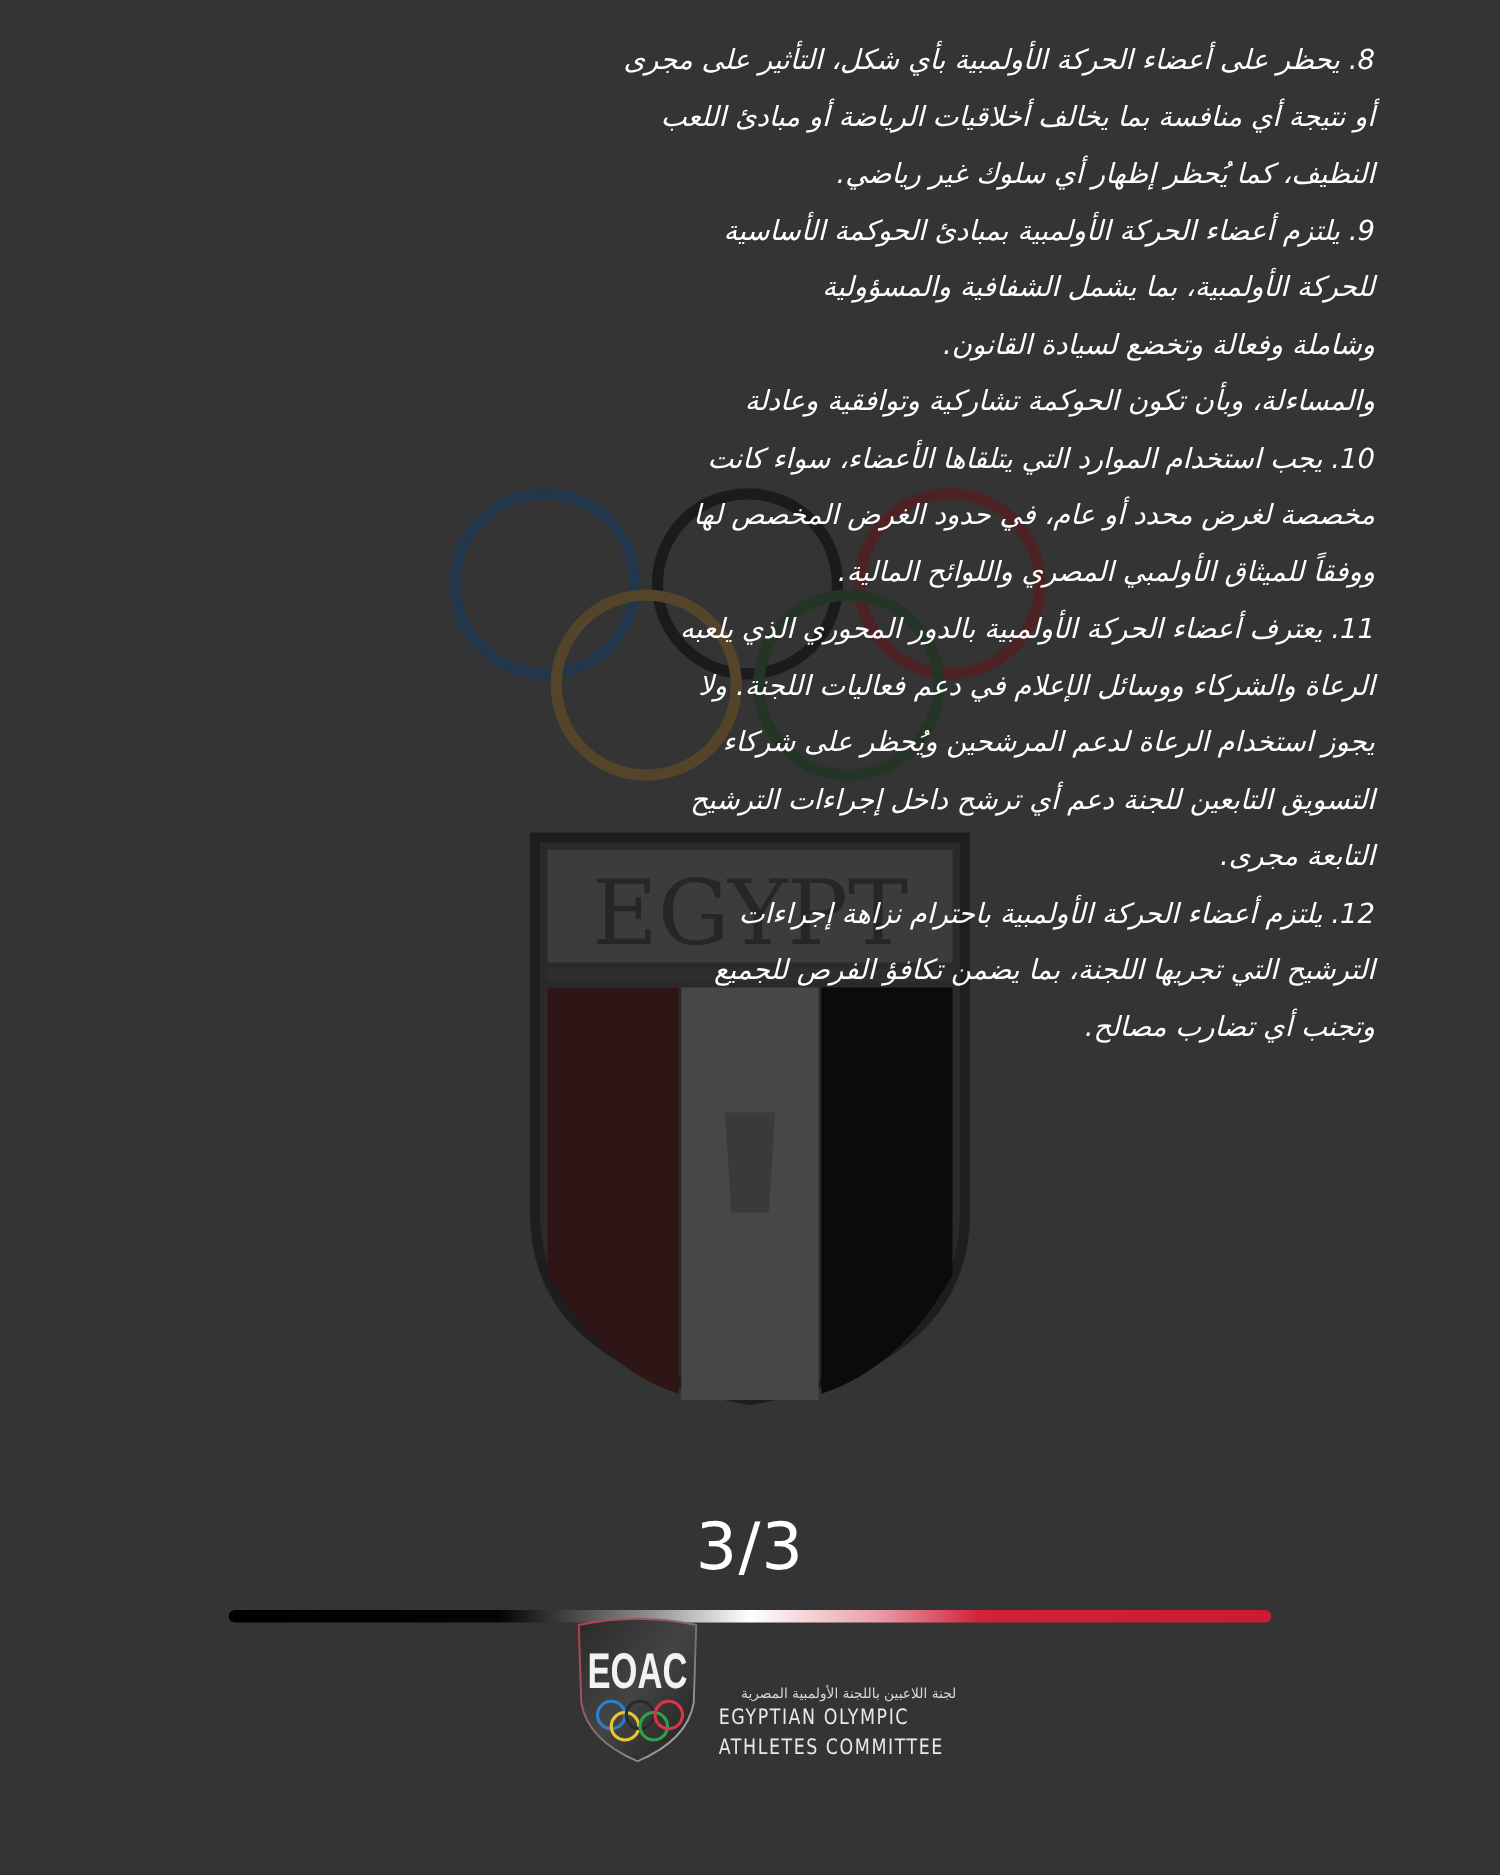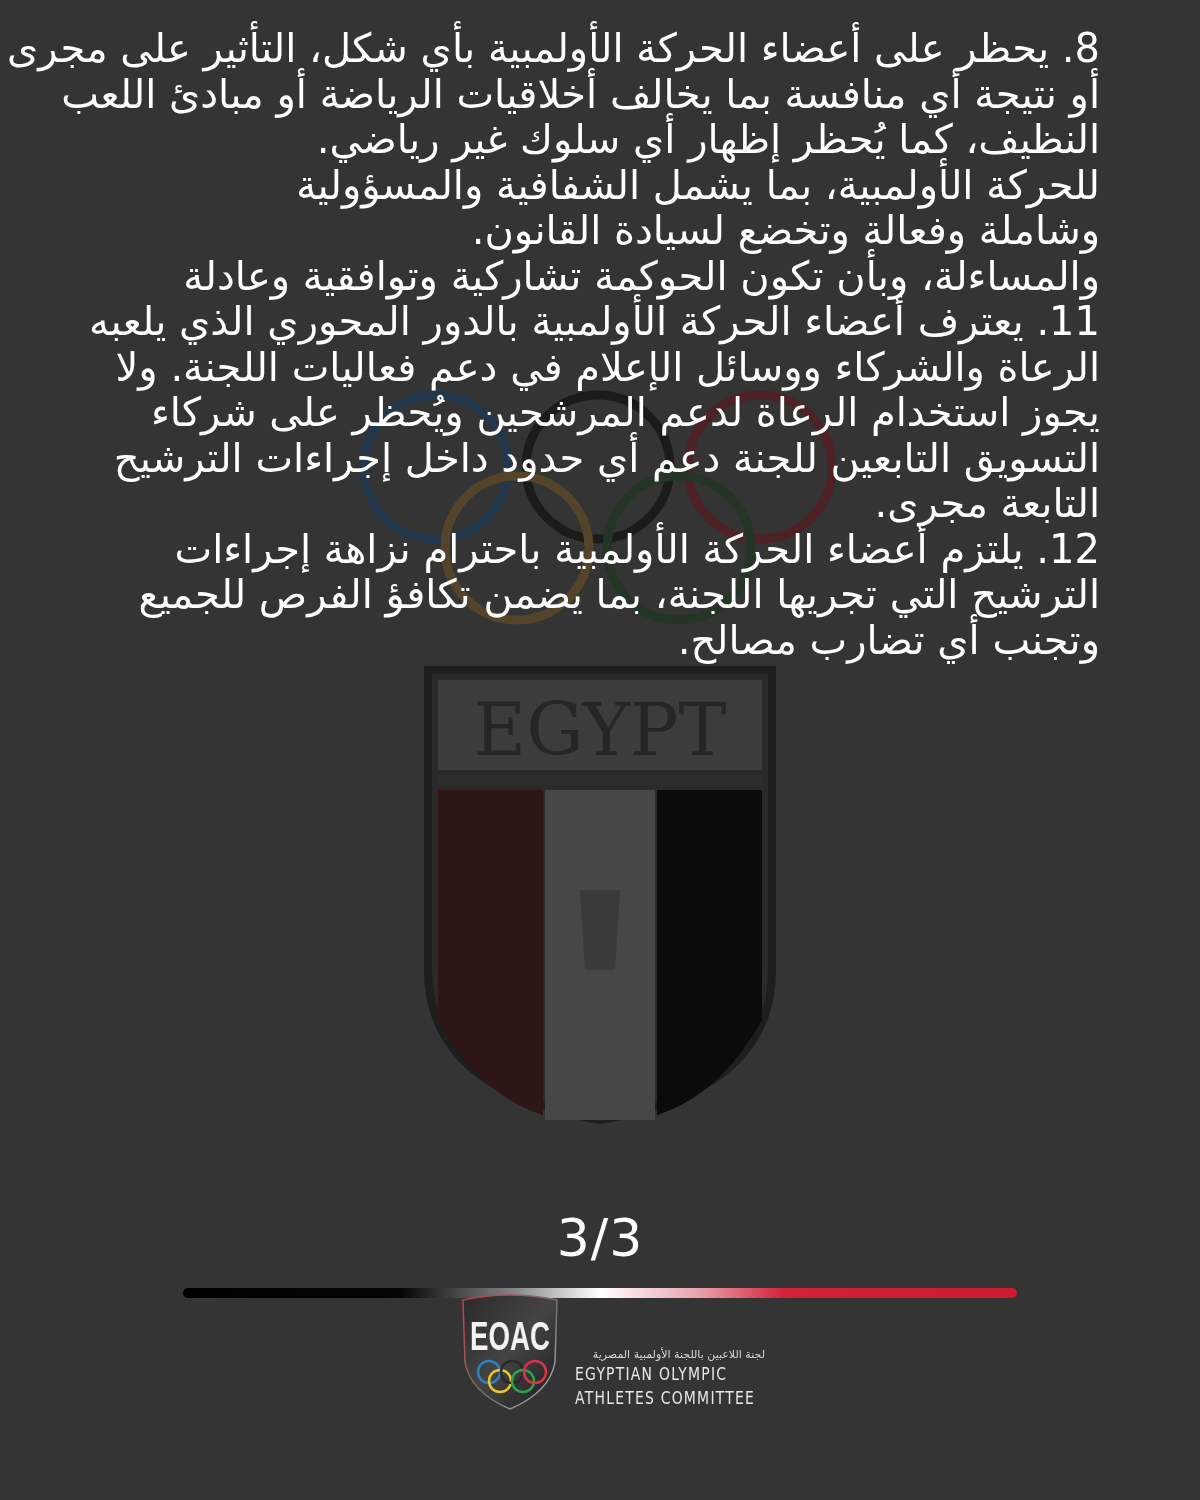--- a/index.html
+++ b/index.html
@@ -12,22 +12,23 @@
   }
   .watermark {
     position: absolute; left: 340px; top: 370px;
     width: 520px; height: 760px;
     opacity: 1;
     pointer-events: none;
   }
   .content {
     position: absolute; left: 100px; top: 26px; width: 1000px;
     direction: rtl; text-align: right;
-    font-size: 40px; line-height: 45.5px;
+    font-size: 22px; line-height: 45.5px;
     letter-spacing: -0.3px;
+    font-style: italic;
   }
   .clause { margin: 0; padding: 0; }
   .clause .line { display: block; white-space: nowrap; }
   .pager {
     position: absolute; left: 0; width: 1200px; top: 1208px;
     text-align: center;
     font-family: "DejaVu Sans", sans-serif;
     font-size: 52px; font-weight: normal; letter-spacing: 1px;
     color: #ffffff;
   }
@@ -77,29 +78,35 @@
   </g>
 </svg>
 
 <div class="content">
   <p class="clause">
     <span class="line">8. يحظر على أعضاء الحركة الأولمبية بأي شكل، التأثير على مجرى</span>
     <span class="line">أو نتيجة أي منافسة بما يخالف أخلاقيات الرياضة أو مبادئ اللعب</span>
     <span class="line">النظيف، كما يُحظر إظهار أي سلوك غير رياضي.</span>
   </p>
   <p class="clause">
+    <span class="line">9. يلتزم أعضاء الحركة الأولمبية بمبادئ الحوكمة الأساسية</span>
     <span class="line">للحركة الأولمبية، بما يشمل الشفافية والمسؤولية</span>
     <span class="line">وشاملة وفعالة وتخضع لسيادة القانون.</span>
     <span class="line">والمساءلة، وبأن تكون الحوكمة تشاركية وتوافقية وعادلة</span>
   </p>
   <p class="clause">
+    <span class="line">10. يجب استخدام الموارد التي يتلقاها الأعضاء، سواء كانت</span>
+    <span class="line">مخصصة لغرض محدد أو عام، في حدود الغرض المخصص لها</span>
+    <span class="line">ووفقاً للميثاق الأولمبي المصري واللوائح المالية.</span>
+  </p>
+  <p class="clause">
     <span class="line">11. يعترف أعضاء الحركة الأولمبية بالدور المحوري الذي يلعبه</span>
     <span class="line">الرعاة والشركاء ووسائل الإعلام في دعم فعاليات اللجنة. ولا</span>
     <span class="line">يجوز استخدام الرعاة لدعم المرشحين ويُحظر على شركاء</span>
-    <span class="line">التسويق التابعين للجنة دعم أي حدود داخل إجراءات الترشيح</span>
+    <span class="line">التسويق التابعين للجنة دعم أي ترشح داخل إجراءات الترشيح</span>
     <span class="line">التابعة مجرى.</span>
   </p>
   <p class="clause">
     <span class="line">12. يلتزم أعضاء الحركة الأولمبية باحترام نزاهة إجراءات</span>
     <span class="line">الترشيح التي تجريها اللجنة، بما يضمن تكافؤ الفرص للجميع</span>
     <span class="line">وتجنب أي تضارب مصالح.</span>
   </p>
 </div>
 
 <div class="pager">3/3</div>

